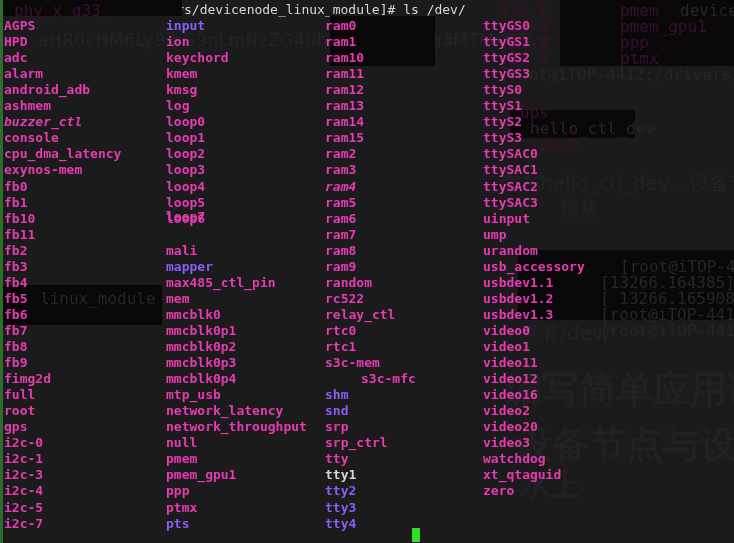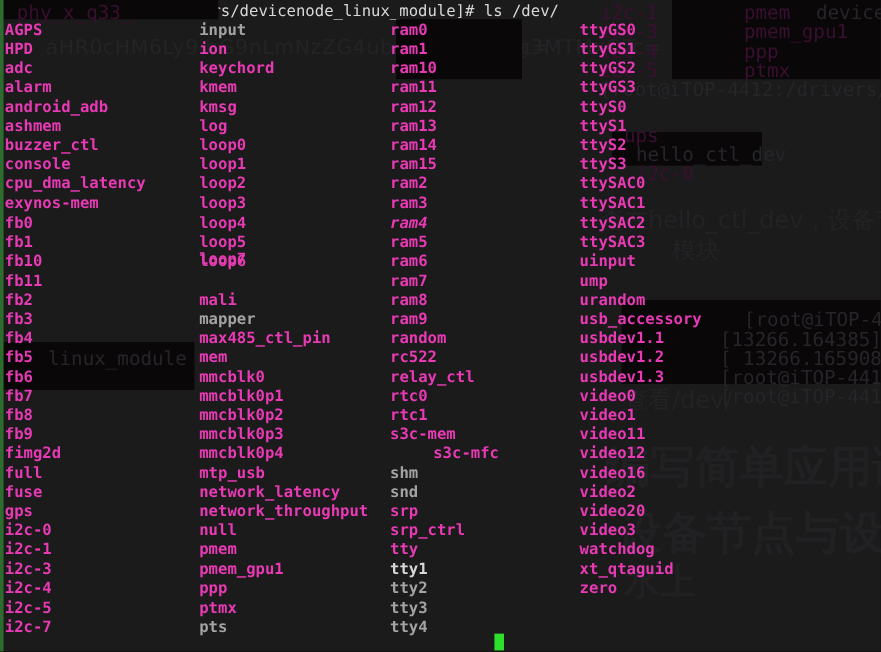--- a/index.html
+++ b/index.html
@@ -74,21 +74,21 @@
   }
   .line {
     position: absolute;
     white-space: pre;
     font-size: 13px;
     line-height: 16px;
     font-family: "DejaVu Sans Mono", "Liberation Mono", monospace;
     font-weight: bold;
   }
   .c-dev   { color: #e83ab4; }   
-  .c-dir   { color: #a3a3a3; }   
+  .c-dir   { color: #8b5cf6; }   
   .c-plain { color: #d7d7d7; }
 
   .col { position: absolute; top: 0; }
 
   .entry { position: absolute; white-space: pre; }
 
   
   .prompt-line {
     position: absolute;
     white-space: pre;
@@ -162,39 +162,39 @@
     </div>
 
   <div id="content">
       <div class="col" style="left: 4px;">
         <div class="line entry c-dev" style="top: 18px; left: 0px;">AGPS</div>
         <div class="line entry c-dev" style="top: 34.05px; left: 0px;">HPD</div>
         <div class="line entry c-dev" style="top: 50.1px; left: 0px;">adc</div>
         <div class="line entry c-dev" style="top: 66.15px; left: 0px;">alarm</div>
         <div class="line entry c-dev" style="top: 82.2px; left: 0px;">android_adb</div>
         <div class="line entry c-dev" style="top: 98.25px; left: 0px;">ashmem</div>
-        <div class="line entry c-dev" style="top: 114.3px; left: 0px;">buzzer_ctl</div>
+        <div class="line entry c-dev" style="top: 114.3px; left: 0px; font-style: italic;">buzzer_ctl</div>
         <div class="line entry c-dev" style="top: 130.35px; left: 0px;">console</div>
         <div class="line entry c-dev" style="top: 146.4px; left: 0px;">cpu_dma_latency</div>
         <div class="line entry c-dev" style="top: 162.45px; left: 0px;">exynos-mem</div>
         <div class="line entry c-dev" style="top: 178.5px; left: 0px;">fb0</div>
         <div class="line entry c-dev" style="top: 194.55px; left: 0px;">fb1</div>
         <div class="line entry c-dev" style="top: 210.6px; left: 0px;">fb10</div>
         <div class="line entry c-dev" style="top: 226.65px; left: 0px;">fb11</div>
         <div class="line entry c-dev" style="top: 242.7px; left: 0px;">fb2</div>
         <div class="line entry c-dev" style="top: 258.75px; left: 0px;">fb3</div>
         <div class="line entry c-dev" style="top: 274.8px; left: 0px;">fb4</div>
         <div class="line entry c-dev" style="top: 290.85px; left: 0px;">fb5</div>
         <div class="line entry c-dev" style="top: 306.9px; left: 0px;">fb6</div>
         <div class="line entry c-dev" style="top: 322.95px; left: 0px;">fb7</div>
         <div class="line entry c-dev" style="top: 339px; left: 0px;">fb8</div>
         <div class="line entry c-dev" style="top: 355.05px; left: 0px;">fb9</div>
         <div class="line entry c-dev" style="top: 371.1px; left: 0px;">fimg2d</div>
         <div class="line entry c-dev" style="top: 387.15px; left: 0px;">full</div>
-        <div class="line entry c-dev" style="top: 403.2px; left: 0px;">fuse</div>
+        <div class="line entry c-dev" style="top: 403.2px; left: 0px;">root</div>
         <div class="line entry c-dev" style="top: 419.25px; left: 0px;">gps</div>
         <div class="line entry c-dev" style="top: 435.3px; left: 0px;">i2c-0</div>
         <div class="line entry c-dev" style="top: 451.35px; left: 0px;">i2c-1</div>
         <div class="line entry c-dev" style="top: 467.4px; left: 0px;">i2c-3</div>
         <div class="line entry c-dev" style="top: 483.45px; left: 0px;">i2c-4</div>
         <div class="line entry c-dev" style="top: 499.5px; left: 0px;">i2c-5</div>
         <div class="line entry c-dev" style="top: 515.55px; left: 0px;">i2c-7</div>
       </div>
       <div class="col" style="left: 166px;">
         <div class="line entry c-dir" style="top: 18px; left: 0px;">input</div>

